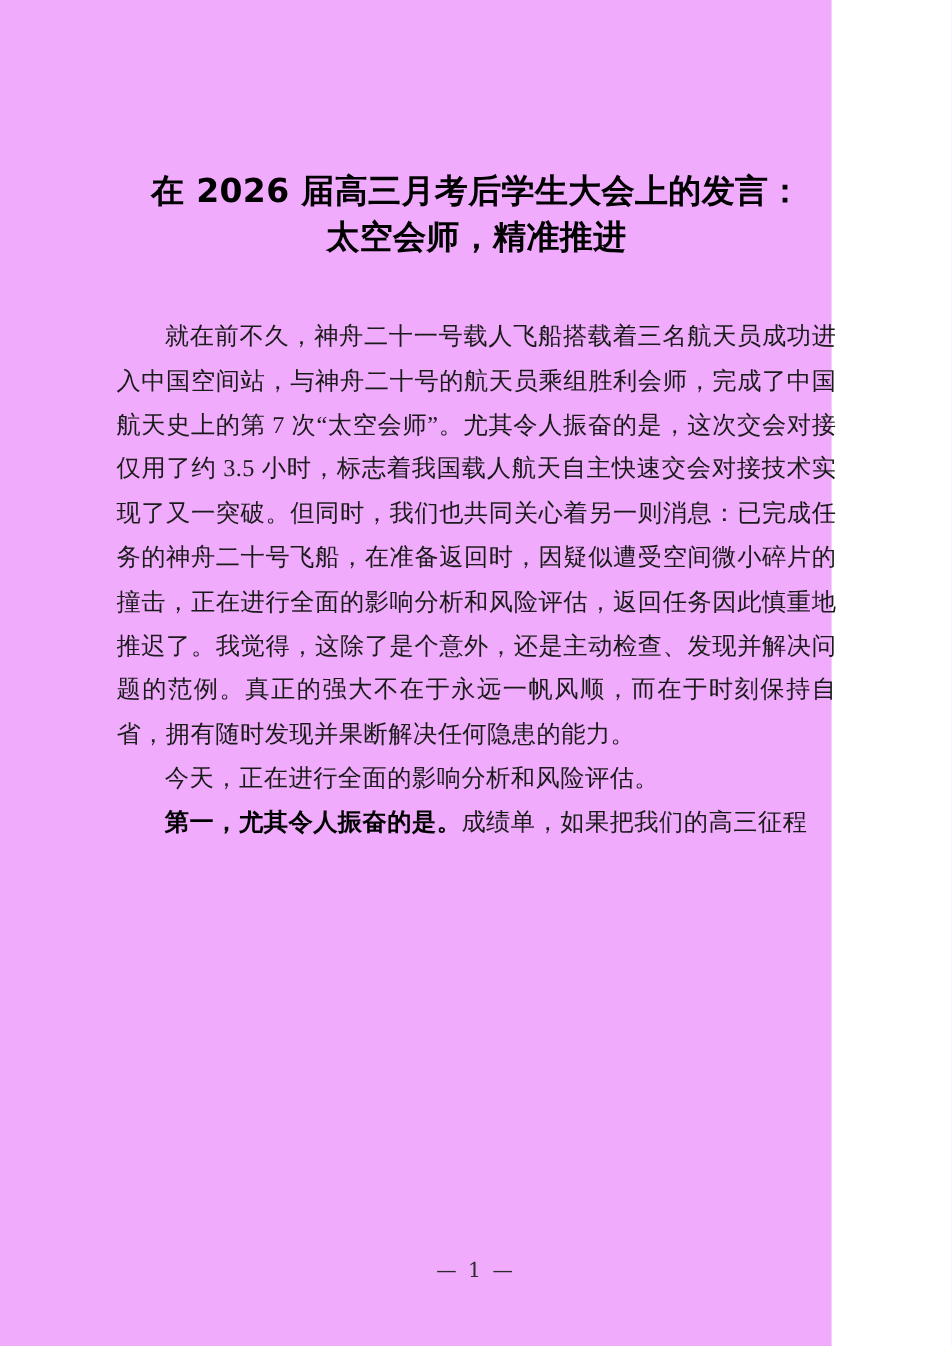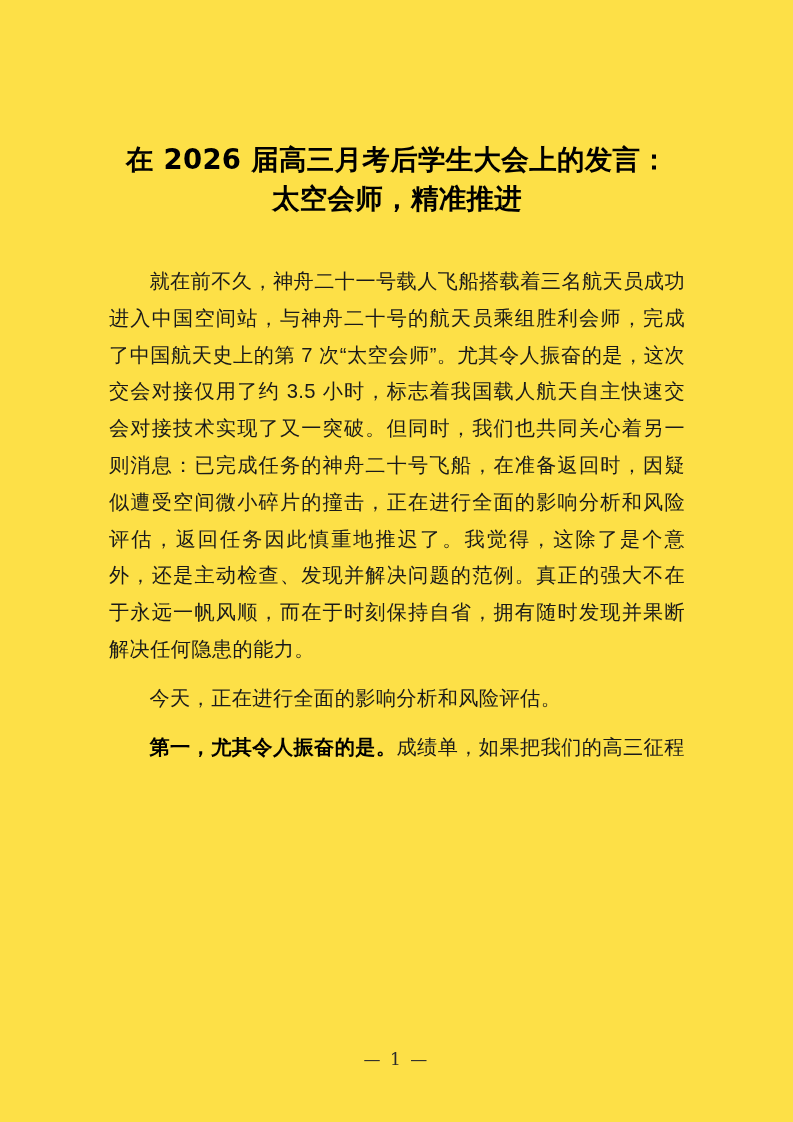--- a/index.html
+++ b/index.html
@@ -14,23 +14,24 @@
     overflow: hidden;
     font-family: "Liberation Serif", "DejaVu Serif", serif;
     color: #000000;
     -webkit-font-smoothing: antialiased;
   }
 
   .page {
     position: absolute;
     left: 0;
     top: 0;
-    width: 793px;
+    width: 647px;
     height: 1122px;
-    background: #fde047;
+    background: #f0abfc;
+    padding-left: 46px;
   }
 
   .content {
     position: absolute;
     left: 97px;
     top: 140px;
     width: 600px;
   }
 
   
@@ -49,23 +50,23 @@
     display: block;
     white-space: nowrap;
   }
 
   
   .body-block {
     margin-top: 45px;
   }
 
   p.para {
-    margin: 12px;
+    margin: 0;
     padding: 0;
-    font-family: Liberation Sans, sans-serif;
+    font-family: Liberation Serif, serif;
     font-size: 20.2px;
     line-height: 36.8px;
     text-align: justify;
     text-justify: inter-character;
     text-indent: 2em;
     color: #1a1a1a;
     letter-spacing: 0.02em;
     word-break: break-all;
   }
 

